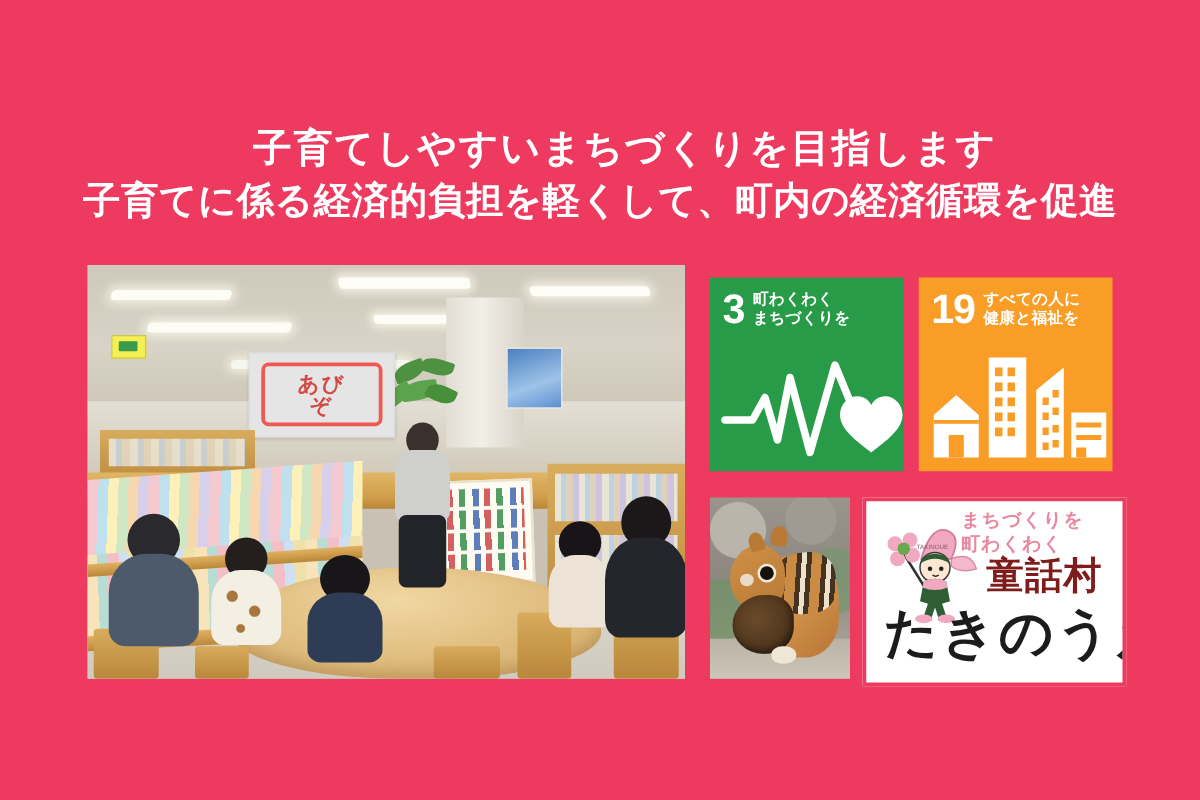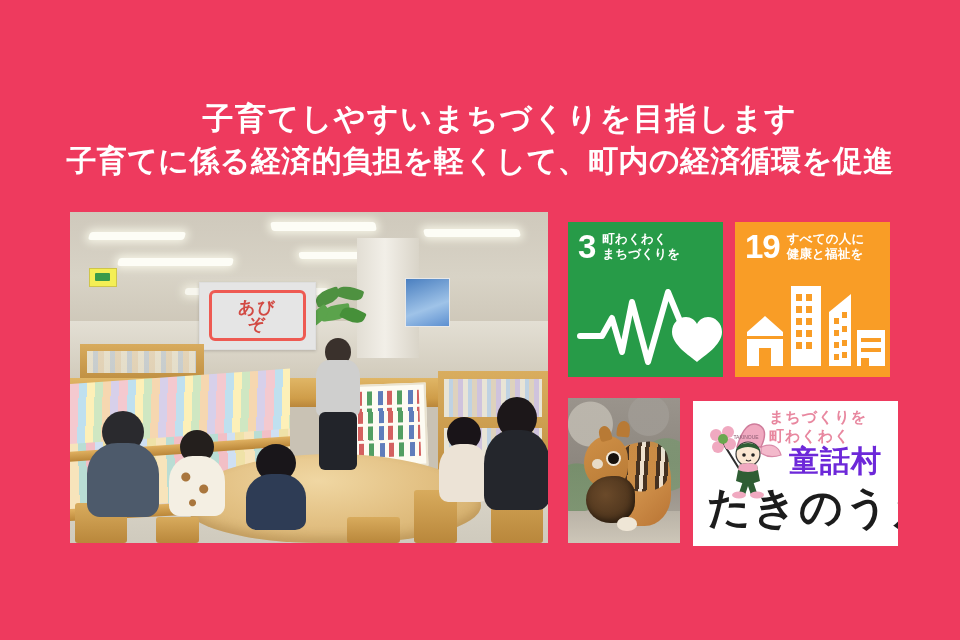--- a/index.html
+++ b/index.html
@@ -367,21 +367,21 @@
     left: 76px; top: 6px;
     color: #e8879f;
     font-size: 15px;
     line-height: 19px;
     font-weight: 700;
     letter-spacing: 1px;
   }
   .logo-dowa {
     position: absolute;
     left: 96px; top: 44px;
-    color: #6d28d9;
+    color: #7f1d1d;
     font-size: 30px;
     line-height: 32px;
     font-weight: 700;
     letter-spacing: 1px;
   }
   .logo-takino {
     position: absolute;
     left: 14px; top: 82px;
     color: #1c1c1c;
     font-size: 43px;

